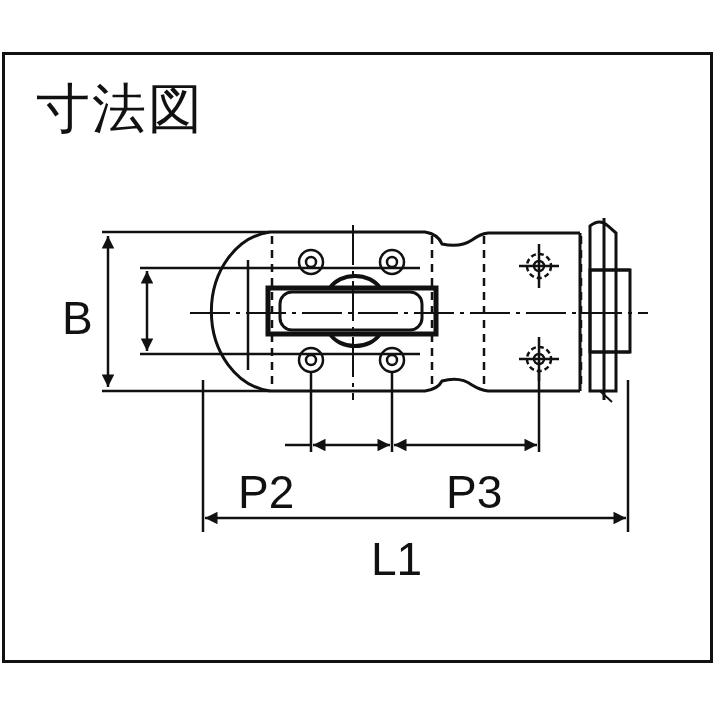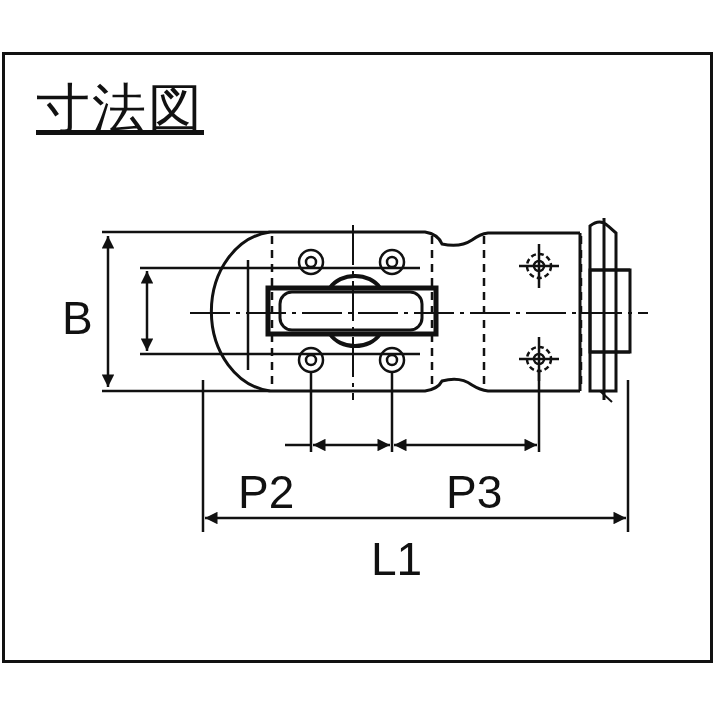--- a/index.html
+++ b/index.html
@@ -1,18 +1,18 @@
 <!DOCTYPE html>
 <html><head>
   <meta charset="utf-8">
   <style>
     html, body { margin: 0; padding: 0; background: #ffffff; }
     body { width: 713px; height: 713px; position: relative; overflow: hidden; font-family: "DejaVu Sans", sans-serif; }
     .frame { position: absolute; left: 2px; top: 52px; width: 705px; height: 605px; border: 3px solid #111; background: #fff; }
-    .title { position: absolute; left: 36px; top: 82px; font-size: 54px; letter-spacing: 2px; color: #111; line-height: 1; font-family: "DejaVu Sans", sans-serif; text-decoration: underline; }
+    .title { position: absolute; left: 36px; top: 82px; font-size: 54px; letter-spacing: 2px; color: #111; line-height: 1; font-family: "DejaVu Sans", sans-serif; }
     svg.drawing { position: absolute; left: 0; top: 0; }
     .lbl { font-family: "Liberation Sans", sans-serif; fill: #111; }
   </style>
 </head>
 <body>
 
 <div class="frame"></div>
 <div class="title">寸法図</div>
 
 <svg class="drawing" width="713" height="713" viewBox="0 0 713 713">

